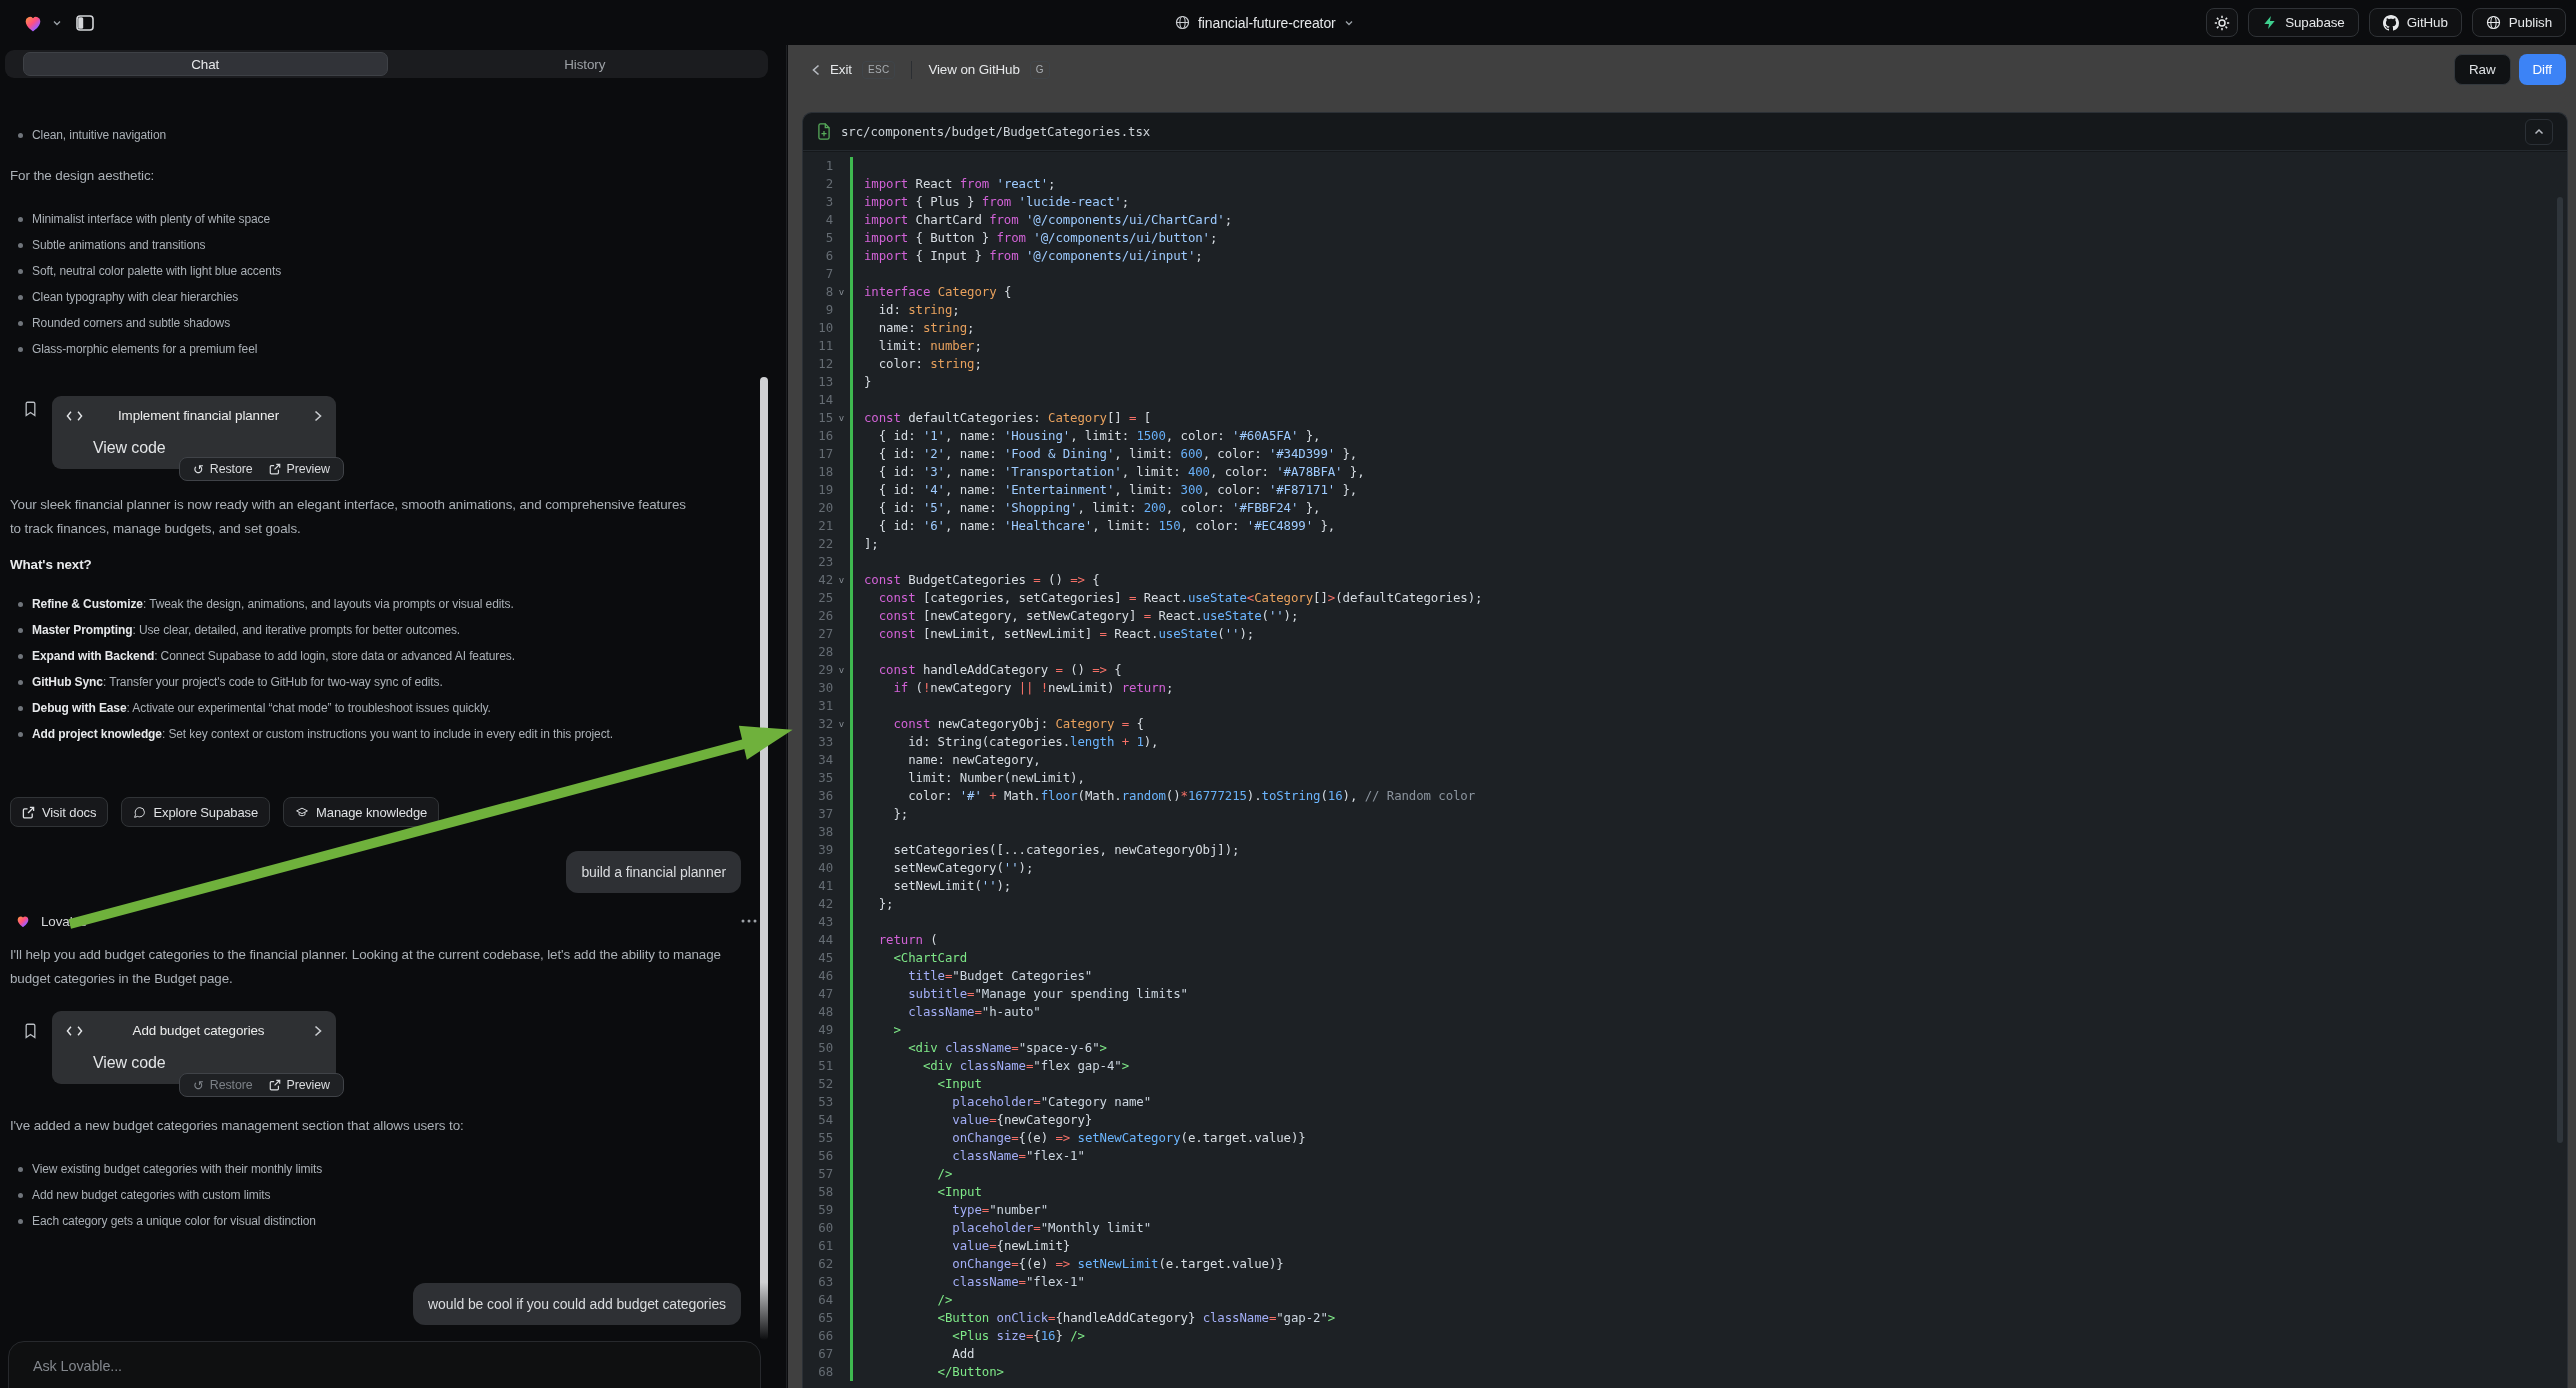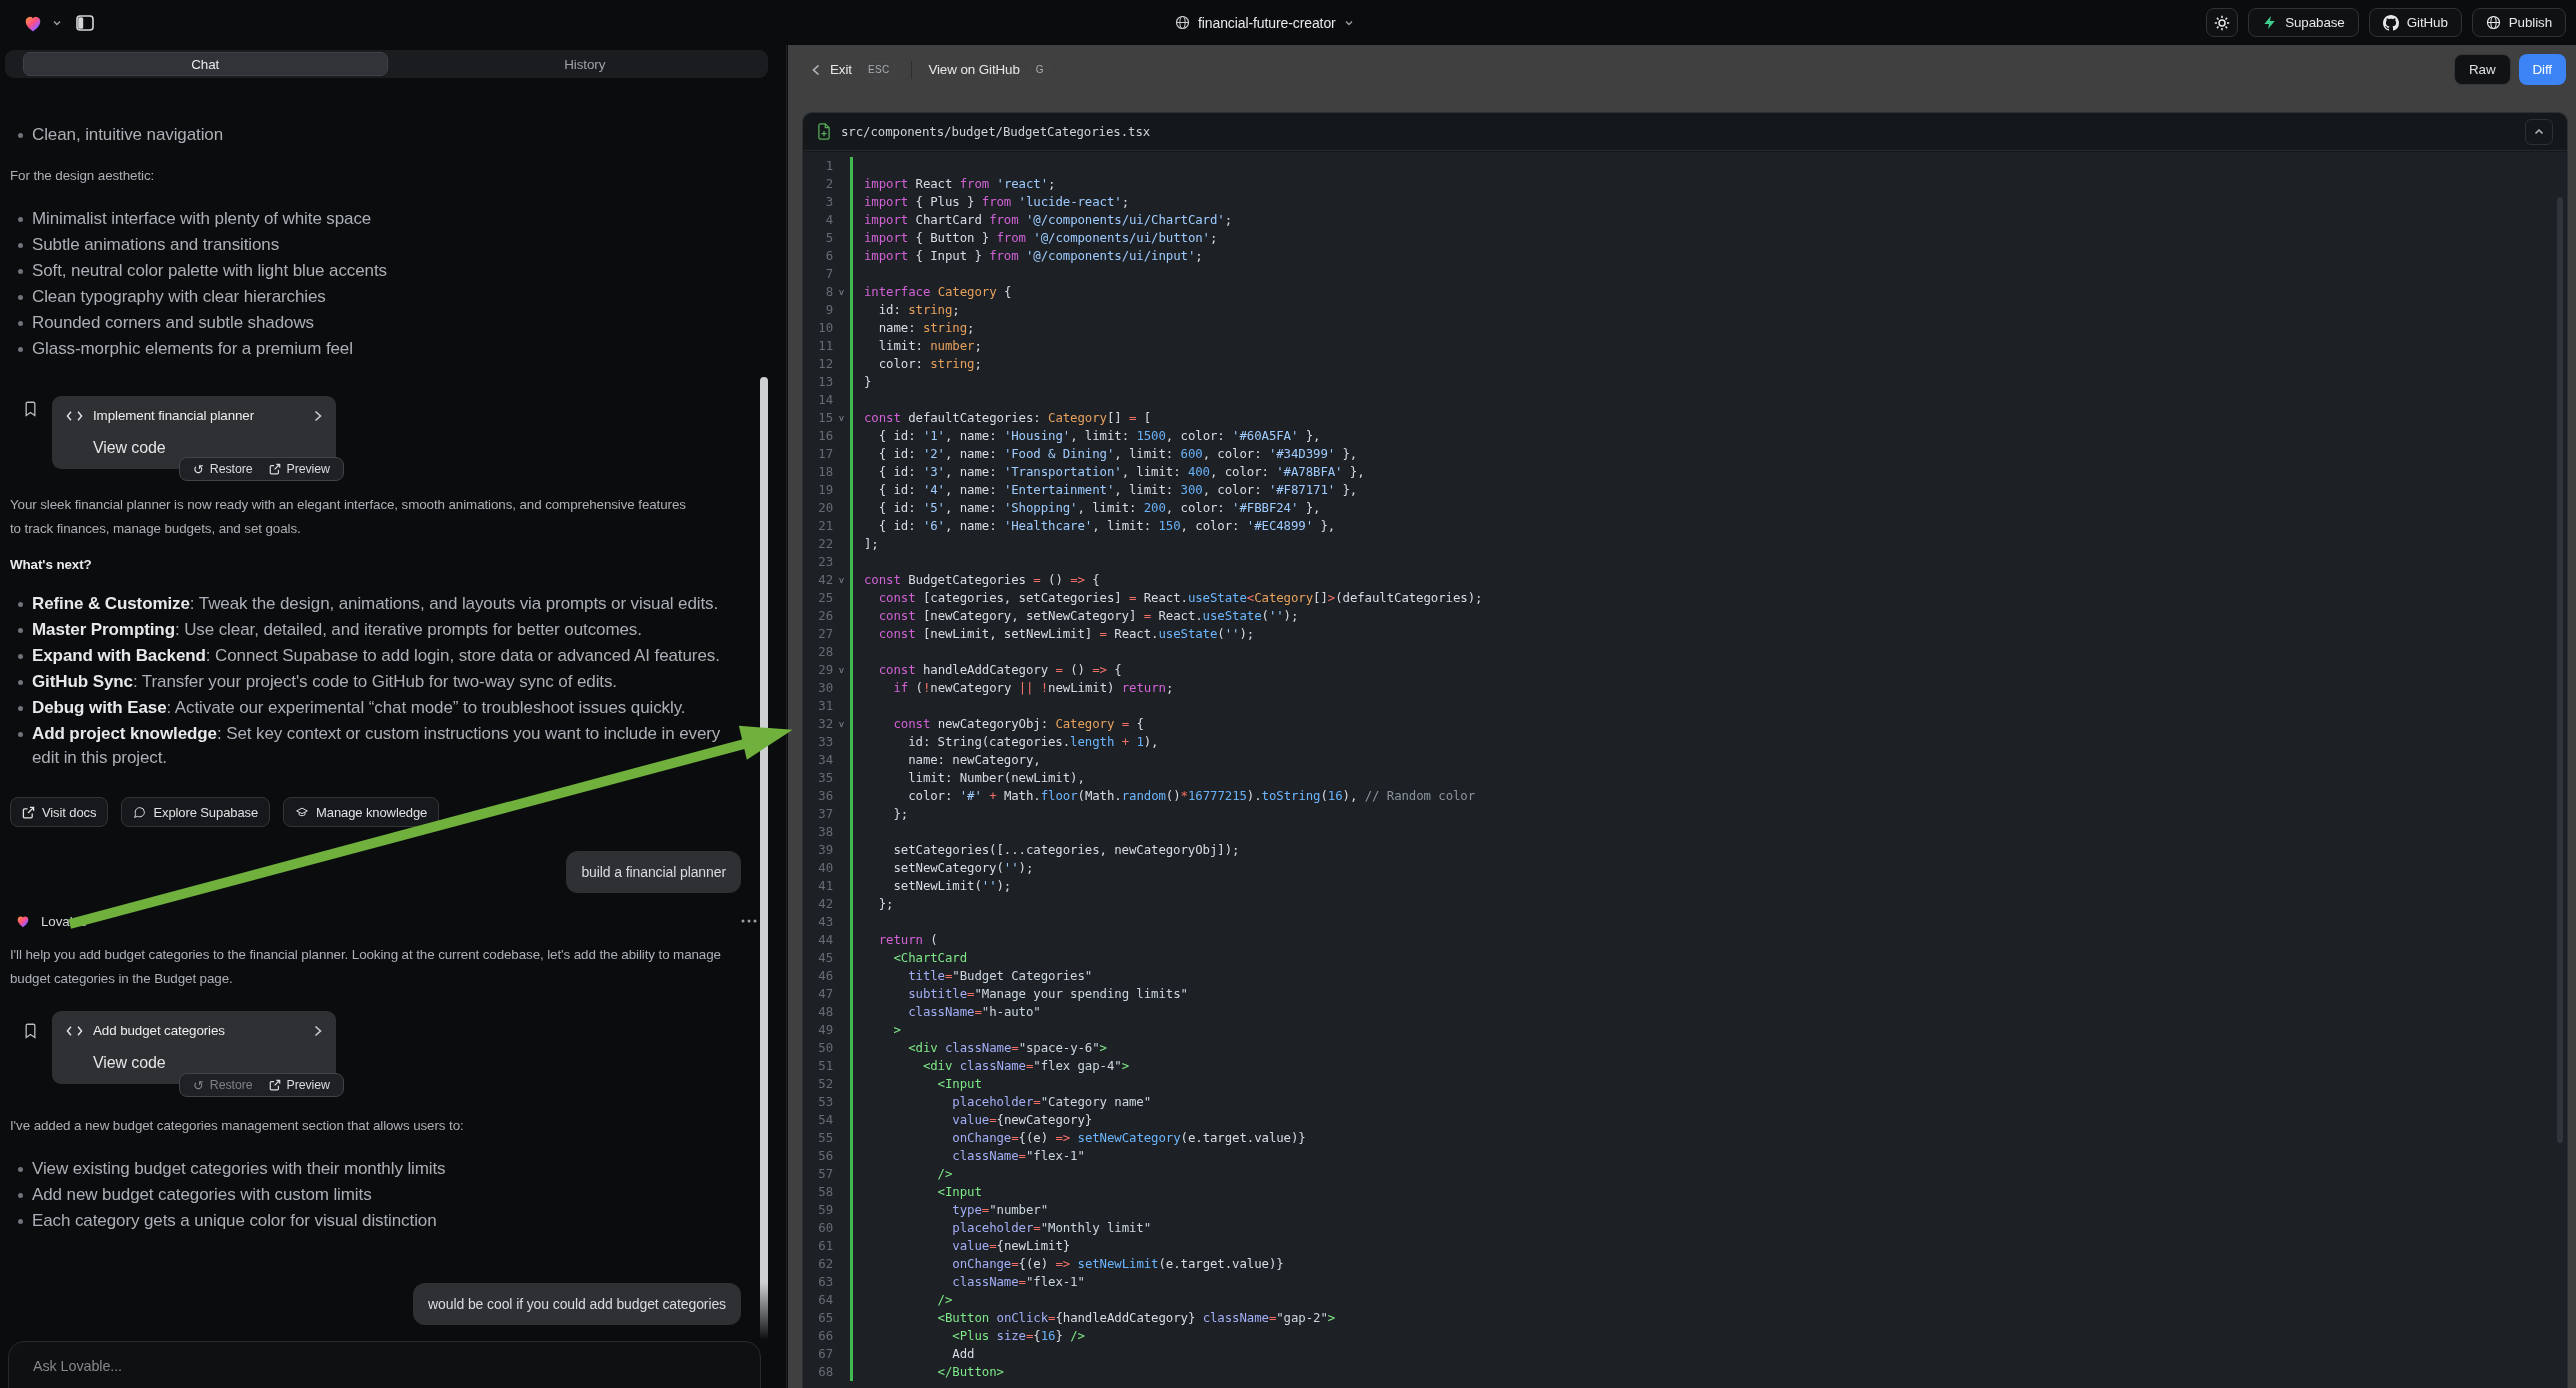--- a/index.html
+++ b/index.html
@@ -25,26 +25,26 @@
   #chat{position:absolute;left:0;top:45px;width:787px;bottom:0;border-right:1px solid #1e2023;}
   #tabs{position:absolute;left:5px;top:5px;width:763px;height:28px;background:#1b1c1f;border-radius:9px;
         display:flex;padding:2px;}
   .tab{flex:1;display:flex;align-items:center;justify-content:center;font-size:13.4px;border-radius:7px;margin-left:16px;}
   .tab.active{background:#313338;border:1px solid #3e4146;color:#e8e9eb;}
   .tab.inactive{color:#9da1a6;}
   .blk{position:absolute;left:10px;}
   .prose{font-size:13.4px;line-height:24px;color:#aab0b6;}
   .heading{font-size:13.4px;line-height:24px;font-weight:bold;color:#e8eaec;}
   ul.blist{list-style:none;margin:0;padding:0;}
-  ul.blist li{display:flex;line-height:24px;padding:1px 0;font-size:17px;color:#aab0b6;}
+  ul.blist li{display:flex;line-height:24px;padding:1px 0;font-size:12px;color:#aab0b6;}
   ul.blist .dot{flex:none;width:5px;height:5px;border-radius:50%;background:#70757b;margin:10px 9px 0 8px;}
   ul.blist b{color:#e6e8ea;font-weight:bold;}
   .vcard{position:absolute;left:52px;width:284px;height:73px;background:#2e3033;border-radius:9px;
          padding:12px 14px;}
-  .vcard .row1{display:flex;align-items:center;gap:10px;font-size:13.4px;font-weight:500;color:#eceded;}
+  .vcard .row1{display:flex;align-items:center;gap:10px;font-size:13.4px;font-weight:500;color:#eceded;text-align:center;}
   .vcard .row1 .grow{flex:1;}
   .vcard .row2{margin:16px 0 0 27px;font-size:16px;color:#e3e5e7;}
   .bookmark{position:absolute;left:24px;}
   .minibar{position:absolute;left:179px;width:165px;height:24px;background:#1f2124;border:1px solid #404348;
            border-radius:8px;display:flex;align-items:center;justify-content:center;gap:16px;font-size:12.4px;}
   .minibar .mb{display:flex;align-items:center;gap:6px;color:#d9dbde;}
   .minibar .mb.muted{color:#7c8187;}
   .restore-g{font-size:13px;line-height:13px;}
   .actions{position:absolute;left:10px;top:752px;display:flex;gap:13px;}
   .act-btn{display:flex;align-items:center;gap:7px;height:30px;padding:0 11px;background:#17181b;

